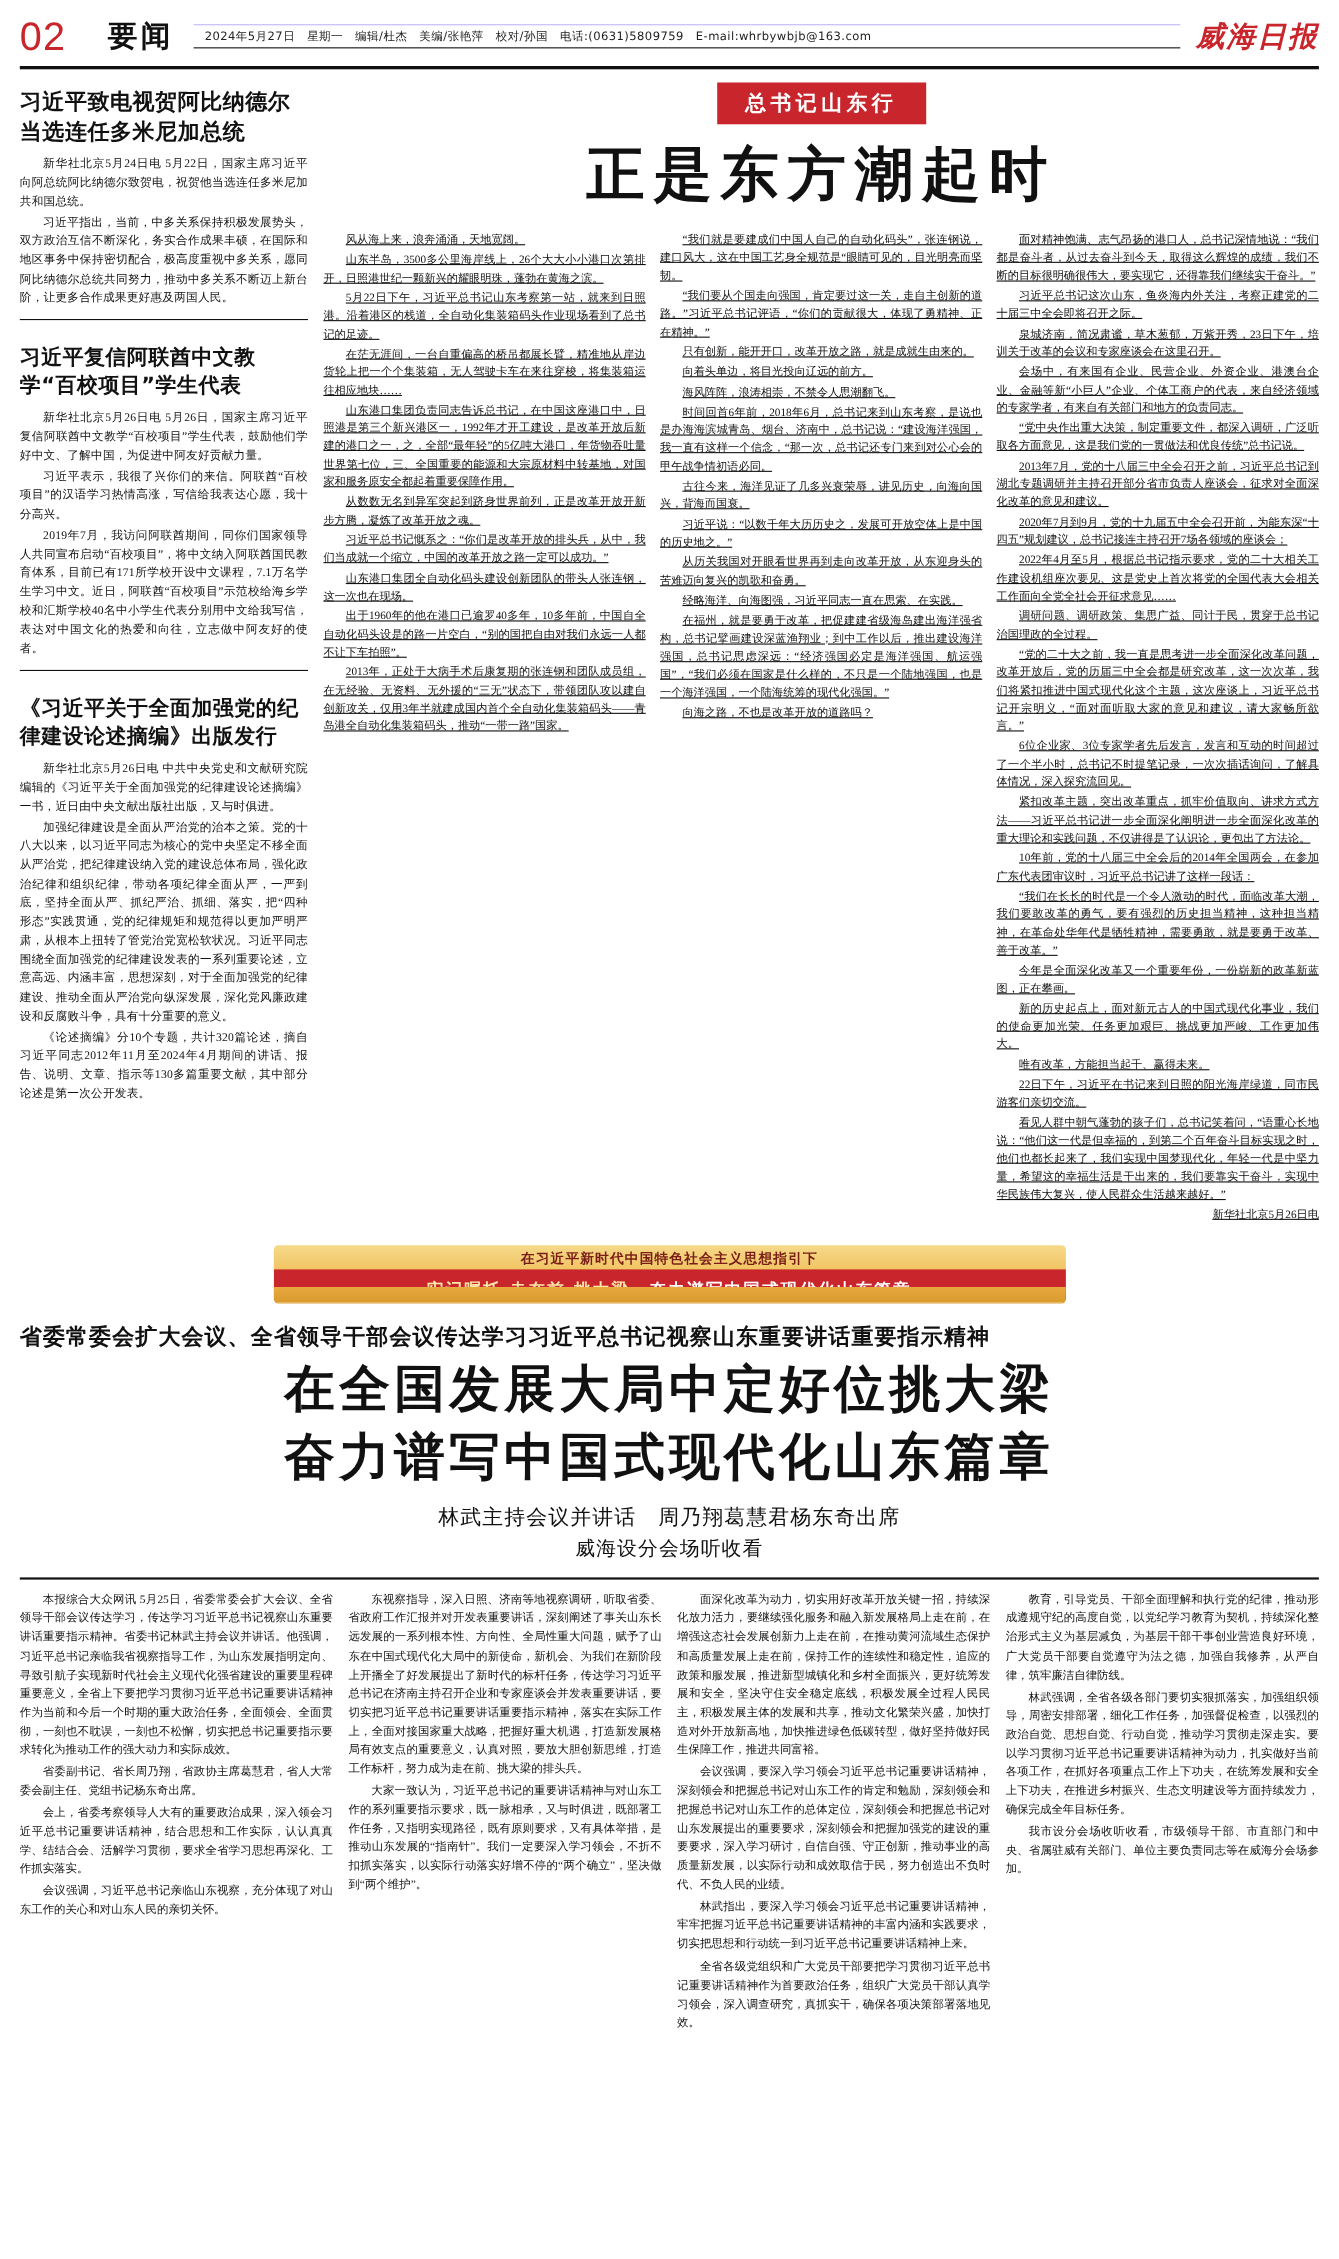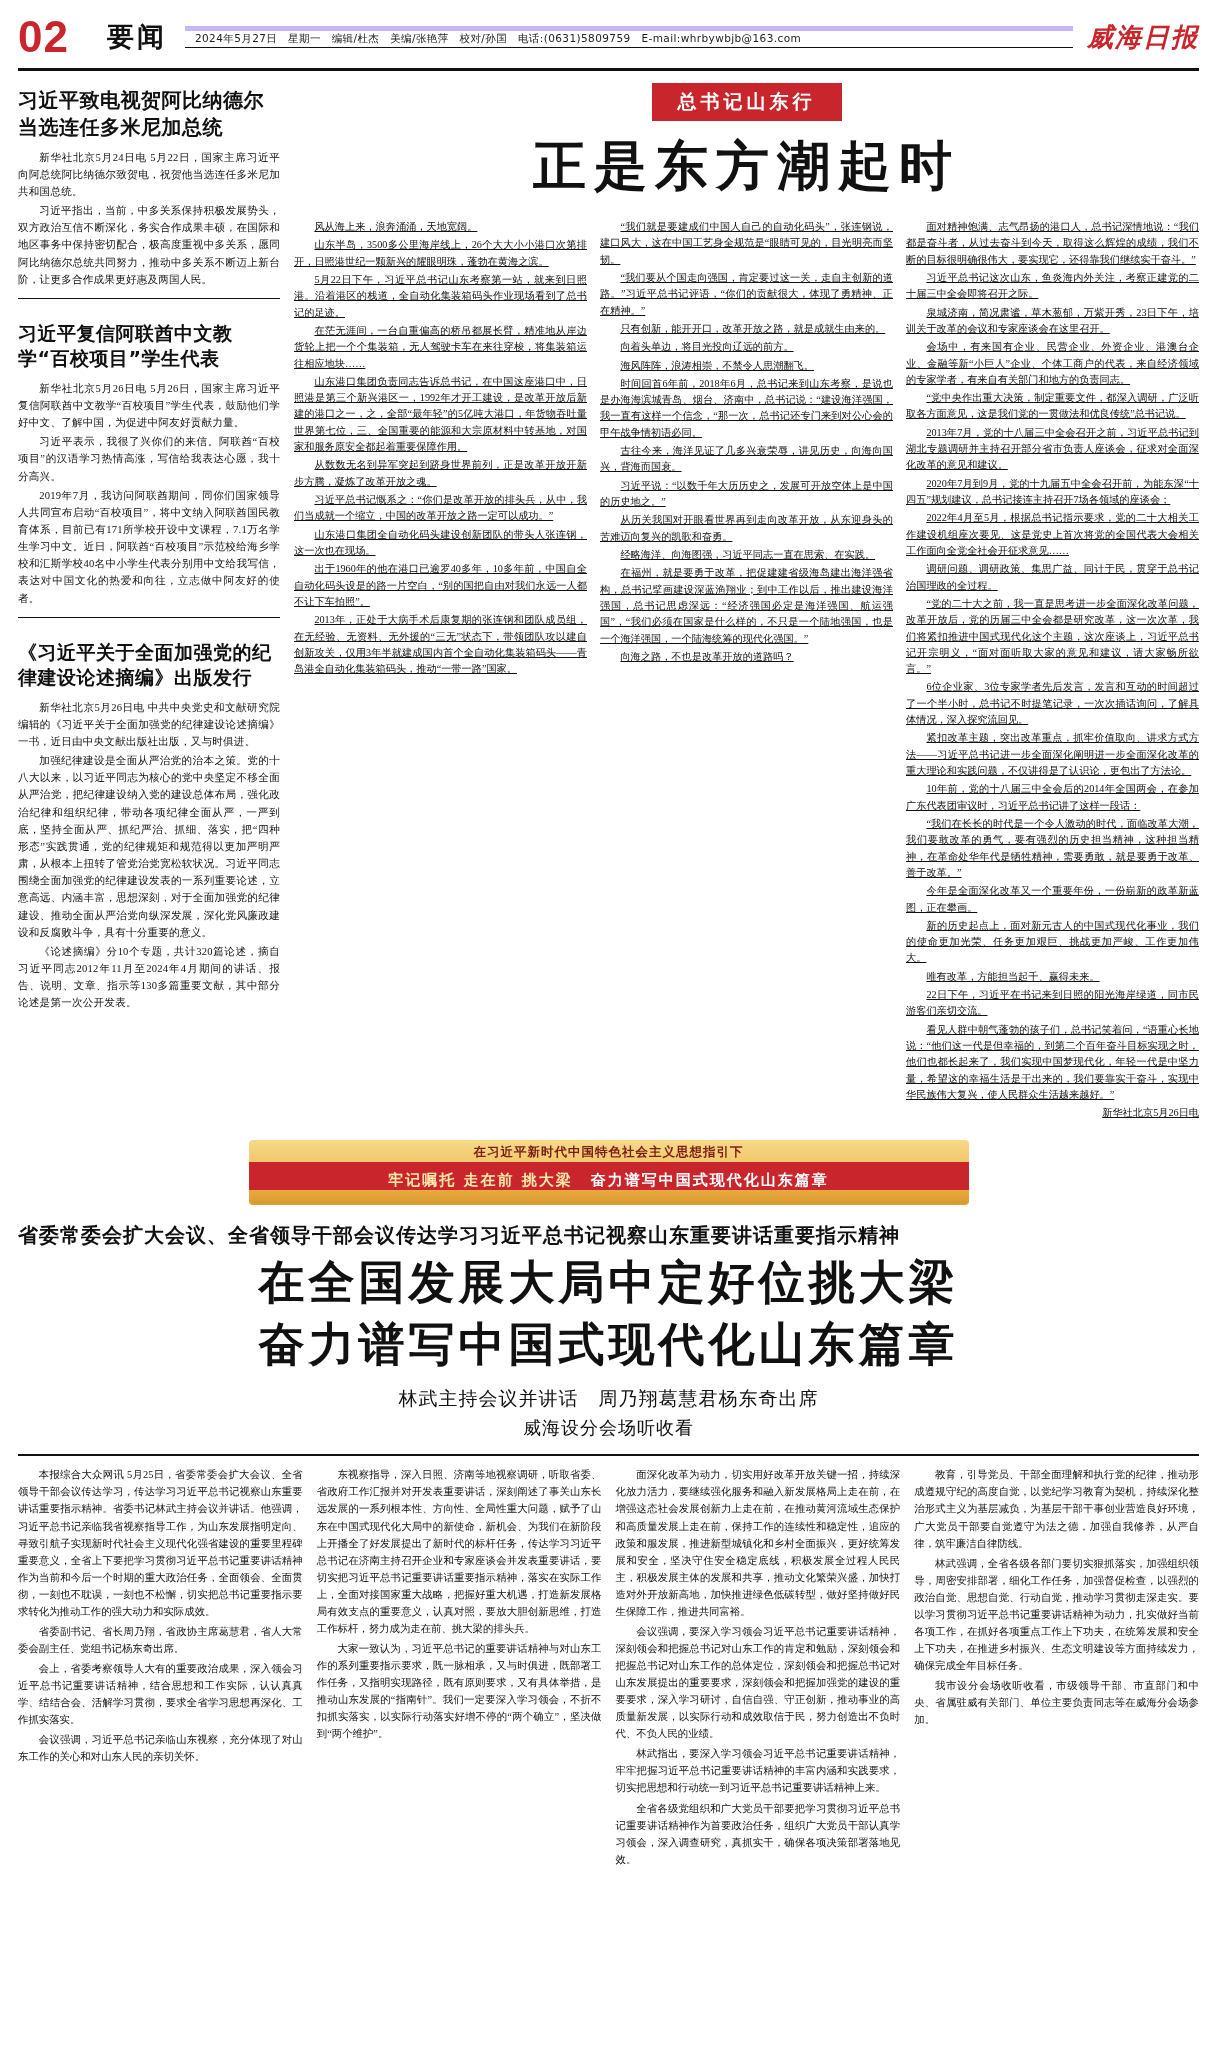--- a/index.html
+++ b/index.html
@@ -1,23 +1,23 @@
 <!DOCTYPE html>
 <html><head>
 <meta charset="utf-8">
 <style>
   html,body{margin:0;padding:0;background:#ffffff;}
   body{width:1217px;font-family:"Liberation Serif", serif;color:#111;}
   .page{width:1217px;min-height:2054px;position:relative;background:#fff;box-sizing:border-box;padding:0 18px;}
 
   
   .masthead{display:flex;align-items:center;padding:12px 0 6px 0;border-bottom:3px solid #111;position:relative;}
-  .page-num{font-size:44px;font-weight:bold;color:#c9252c;font-family:"Liberation Sans",sans-serif;letter-spacing:1px;margin-right:14px;}
+  .page-num{font-size:36px;font-weight:normal;color:#c9252c;font-family:"Liberation Sans",sans-serif;letter-spacing:1px;margin-right:14px;}
   .section-title{font-size:27px;font-weight:bold;letter-spacing:3px;font-family:"DejaVu Sans",sans-serif;margin-right:18px;margin-left:24px;}
-  .mast-line{flex:1;border-top:5px solid #c4b5fd;border-bottom:1px solid #111;height:22px;display:flex;align-items:center;padding:0 10px;box-sizing:border-box;}
+  .mast-line{flex:1;border-top:1px solid #c4b5fd;border-bottom:1px solid #111;height:22px;display:flex;align-items:center;padding:0 10px;box-sizing:border-box;}
   .mast-meta{font-size:10.5px;color:#222;letter-spacing:.4px;white-space:nowrap;font-family:"DejaVu Sans",sans-serif;}
   .paper-logo{font-size:26px;font-weight:bold;color:#c9252c;font-family:"DejaVu Serif",serif;letter-spacing:2px;margin-left:14px;font-style:italic;}
 
   
   .top-zone{display:flex;gap:14px;margin-top:12px;}
   .col-left{width:262px;flex:none;}
   .col-right{flex:1;}
 
   .headline-a{font-size:20px;font-weight:bold;line-height:1.34;letter-spacing:.5px;font-family:"DejaVu Sans",sans-serif;margin:4px 0 8px 0;}
   .headline-b{font-size:19px;font-weight:bold;line-height:1.34;letter-spacing:.5px;font-family:"DejaVu Sans",sans-serif;margin:22px 0 8px 0;}
@@ -29,21 +29,21 @@
   .red-tag{display:inline-block;background:#c9252c;color:#fff;font-size:19px;font-weight:bold;letter-spacing:4px;padding:6px 26px;font-family:"DejaVu Sans",sans-serif;}
   .tag-wrap{text-align:center;margin-bottom:10px;}
   .big-title{text-align:center;font-size:53px;font-weight:bold;letter-spacing:8px;font-family:"DejaVu Serif",serif;margin:6px 0 16px 0;}
 
   .news-cols{display:flex;gap:13px;text-decoration:underline;}
   .news-cols .nc{flex:1;font-size:10.2px;line-height:1.6;text-align:justify;text-indent:2em;}
   .news-cols .nc p{margin:0 0 2px 0;}
   .sig{text-align:right;text-indent:0;margin-top:6px;font-size:10.2px;}
 
   
-  .ribbon{margin:16px auto 0 auto;width:720px;height:64px;position:relative;background:linear-gradient(180deg,#f6d98a 0%, #f0c25f 48%, #e8a93f 100%);border-radius:4px;overflow:hidden;box-shadow:0 1px 0 #d9a33a;}
+  .ribbon{margin:16px auto 0 auto;width:720px;height:52px;position:relative;background:linear-gradient(180deg,#f6d98a 0%, #f0c25f 48%, #e8a93f 100%);border-radius:4px;overflow:hidden;box-shadow:0 1px 0 #d9a33a;}
   .ribbon .top-line{position:absolute;top:4px;left:0;right:0;text-align:center;font-size:12.5px;font-weight:bold;color:#7a1d16;letter-spacing:1px;font-family:"DejaVu Sans",sans-serif;}
   .ribbon .band{position:absolute;top:22px;left:0;right:0;height:28px;background:#c9252c;display:flex;align-items:flex-end;justify-content:center;gap:18px;}
   .ribbon .band span{color:#ffe9a8;font-size:15px;font-weight:bold;letter-spacing:2px;font-family:"DejaVu Sans",sans-serif;}
   .ribbon .band .w{color:#fff;}
   .ribbon .sky{position:absolute;bottom:0;left:0;right:0;height:14px;background:linear-gradient(180deg,#e8a93f,#d99a2e);}
 
   
   .lead-line{text-align:left;font-size:20px;font-weight:bold;letter-spacing:1px;margin:18px 0 0 0;font-family:"DejaVu Sans",sans-serif;}
   .mega{text-align:center;font-size:46px;font-weight:bold;letter-spacing:4px;line-height:1.28;font-family:"DejaVu Serif",serif;margin:4px 0;}
   .sub-line{text-align:center;font-size:19px;letter-spacing:1px;margin-top:12px;font-family:"DejaVu Sans",sans-serif;}

